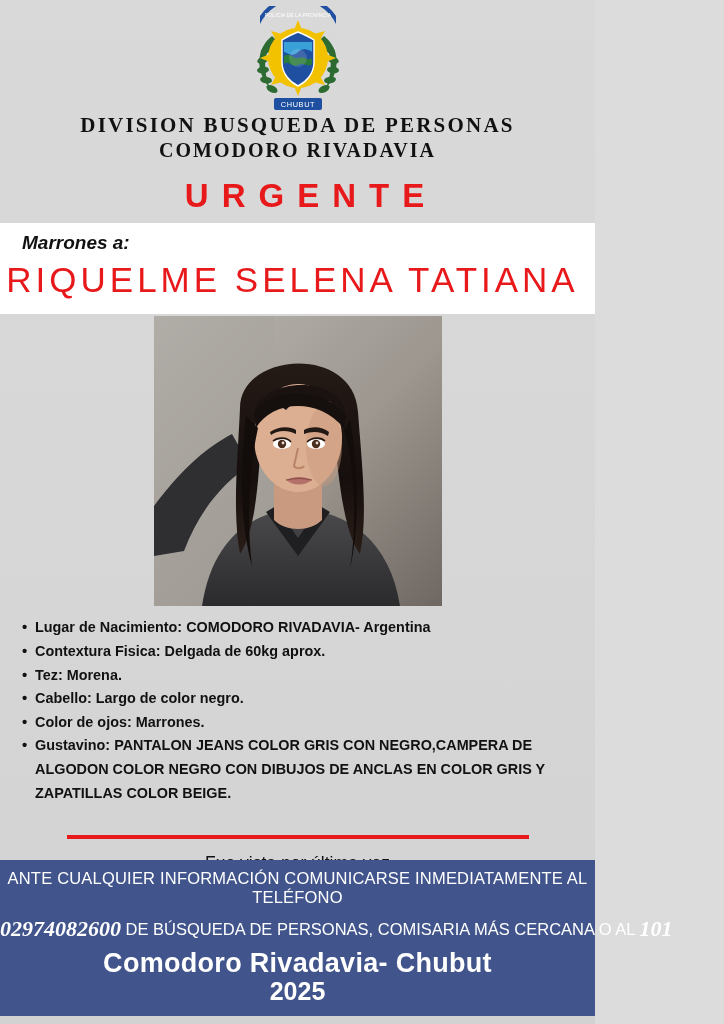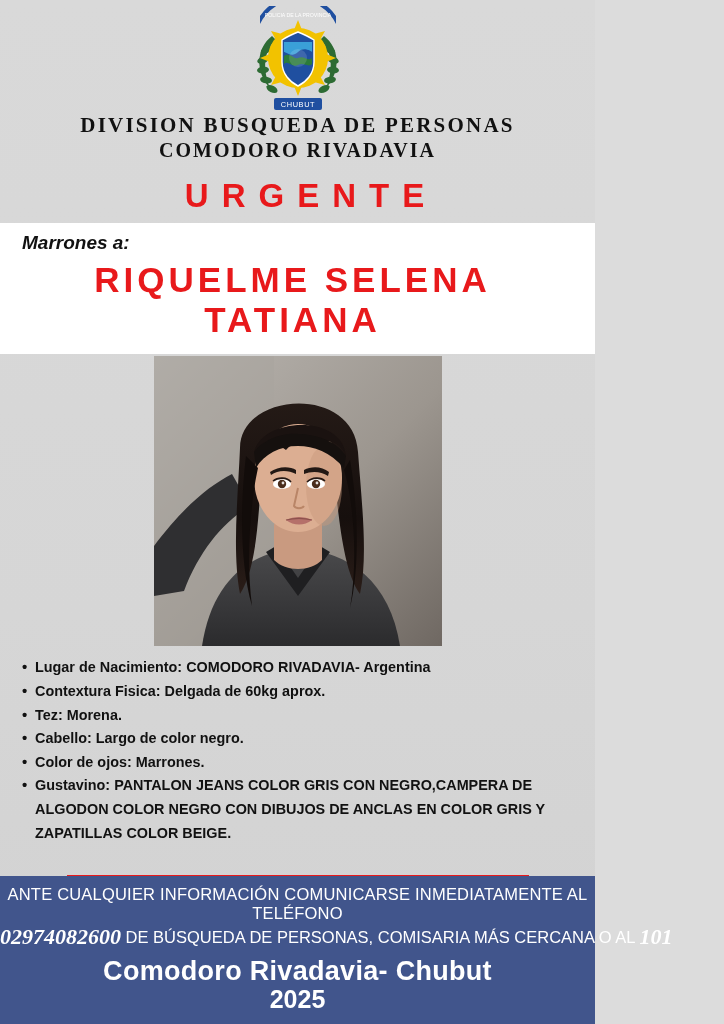--- a/index.html
+++ b/index.html
@@ -84,21 +84,21 @@
     font-weight: bold;
     font-size: 19px;
     color: #111;
     padding-left: 22px;
     padding-top: 3px;
   }
   .person-name {
     text-align: center;
     color: #e8191b;
     font-family: "Liberation Sans", sans-serif;
-    font-weight: bold;
+    font-weight: normal;
     font-size: 35px;
     letter-spacing: 4px;
     margin-top: 6px;
     padding-right: 10px;
   }
 
   
   .photo-wrap {
     display: flex;
     justify-content: center;
@@ -158,37 +158,37 @@
     color: #111;
     line-height: 1.42;
     margin-top: 12px;
     padding: 0 26px;
   }
 
   
   .footer {
     position: absolute;
     left: 0;
-    bottom: 0;
+    bottom: 8px;
     width: 100%;
     background: #41558c;
     color: #ffffff;
     padding: 9px 0 10px 0;
     box-sizing: border-box;
     text-align: center;
   }
   .footer-line1 {
     font-family: "Liberation Sans", sans-serif;
     font-size: 16.5px;
     letter-spacing: 0.2px;
   }
   .footer-line2 {
     font-family: "Liberation Sans", sans-serif;
     font-size: 16.5px;
-    margin-top: 1px;
+    margin-top: 9px;
     white-space: nowrap;
   }
   .footer-phone {
     font-family: "Liberation Serif", serif;
     font-style: italic;
     font-weight: bold;
     font-size: 22px;
     vertical-align: -1px;
   }
   .footer-101 {

